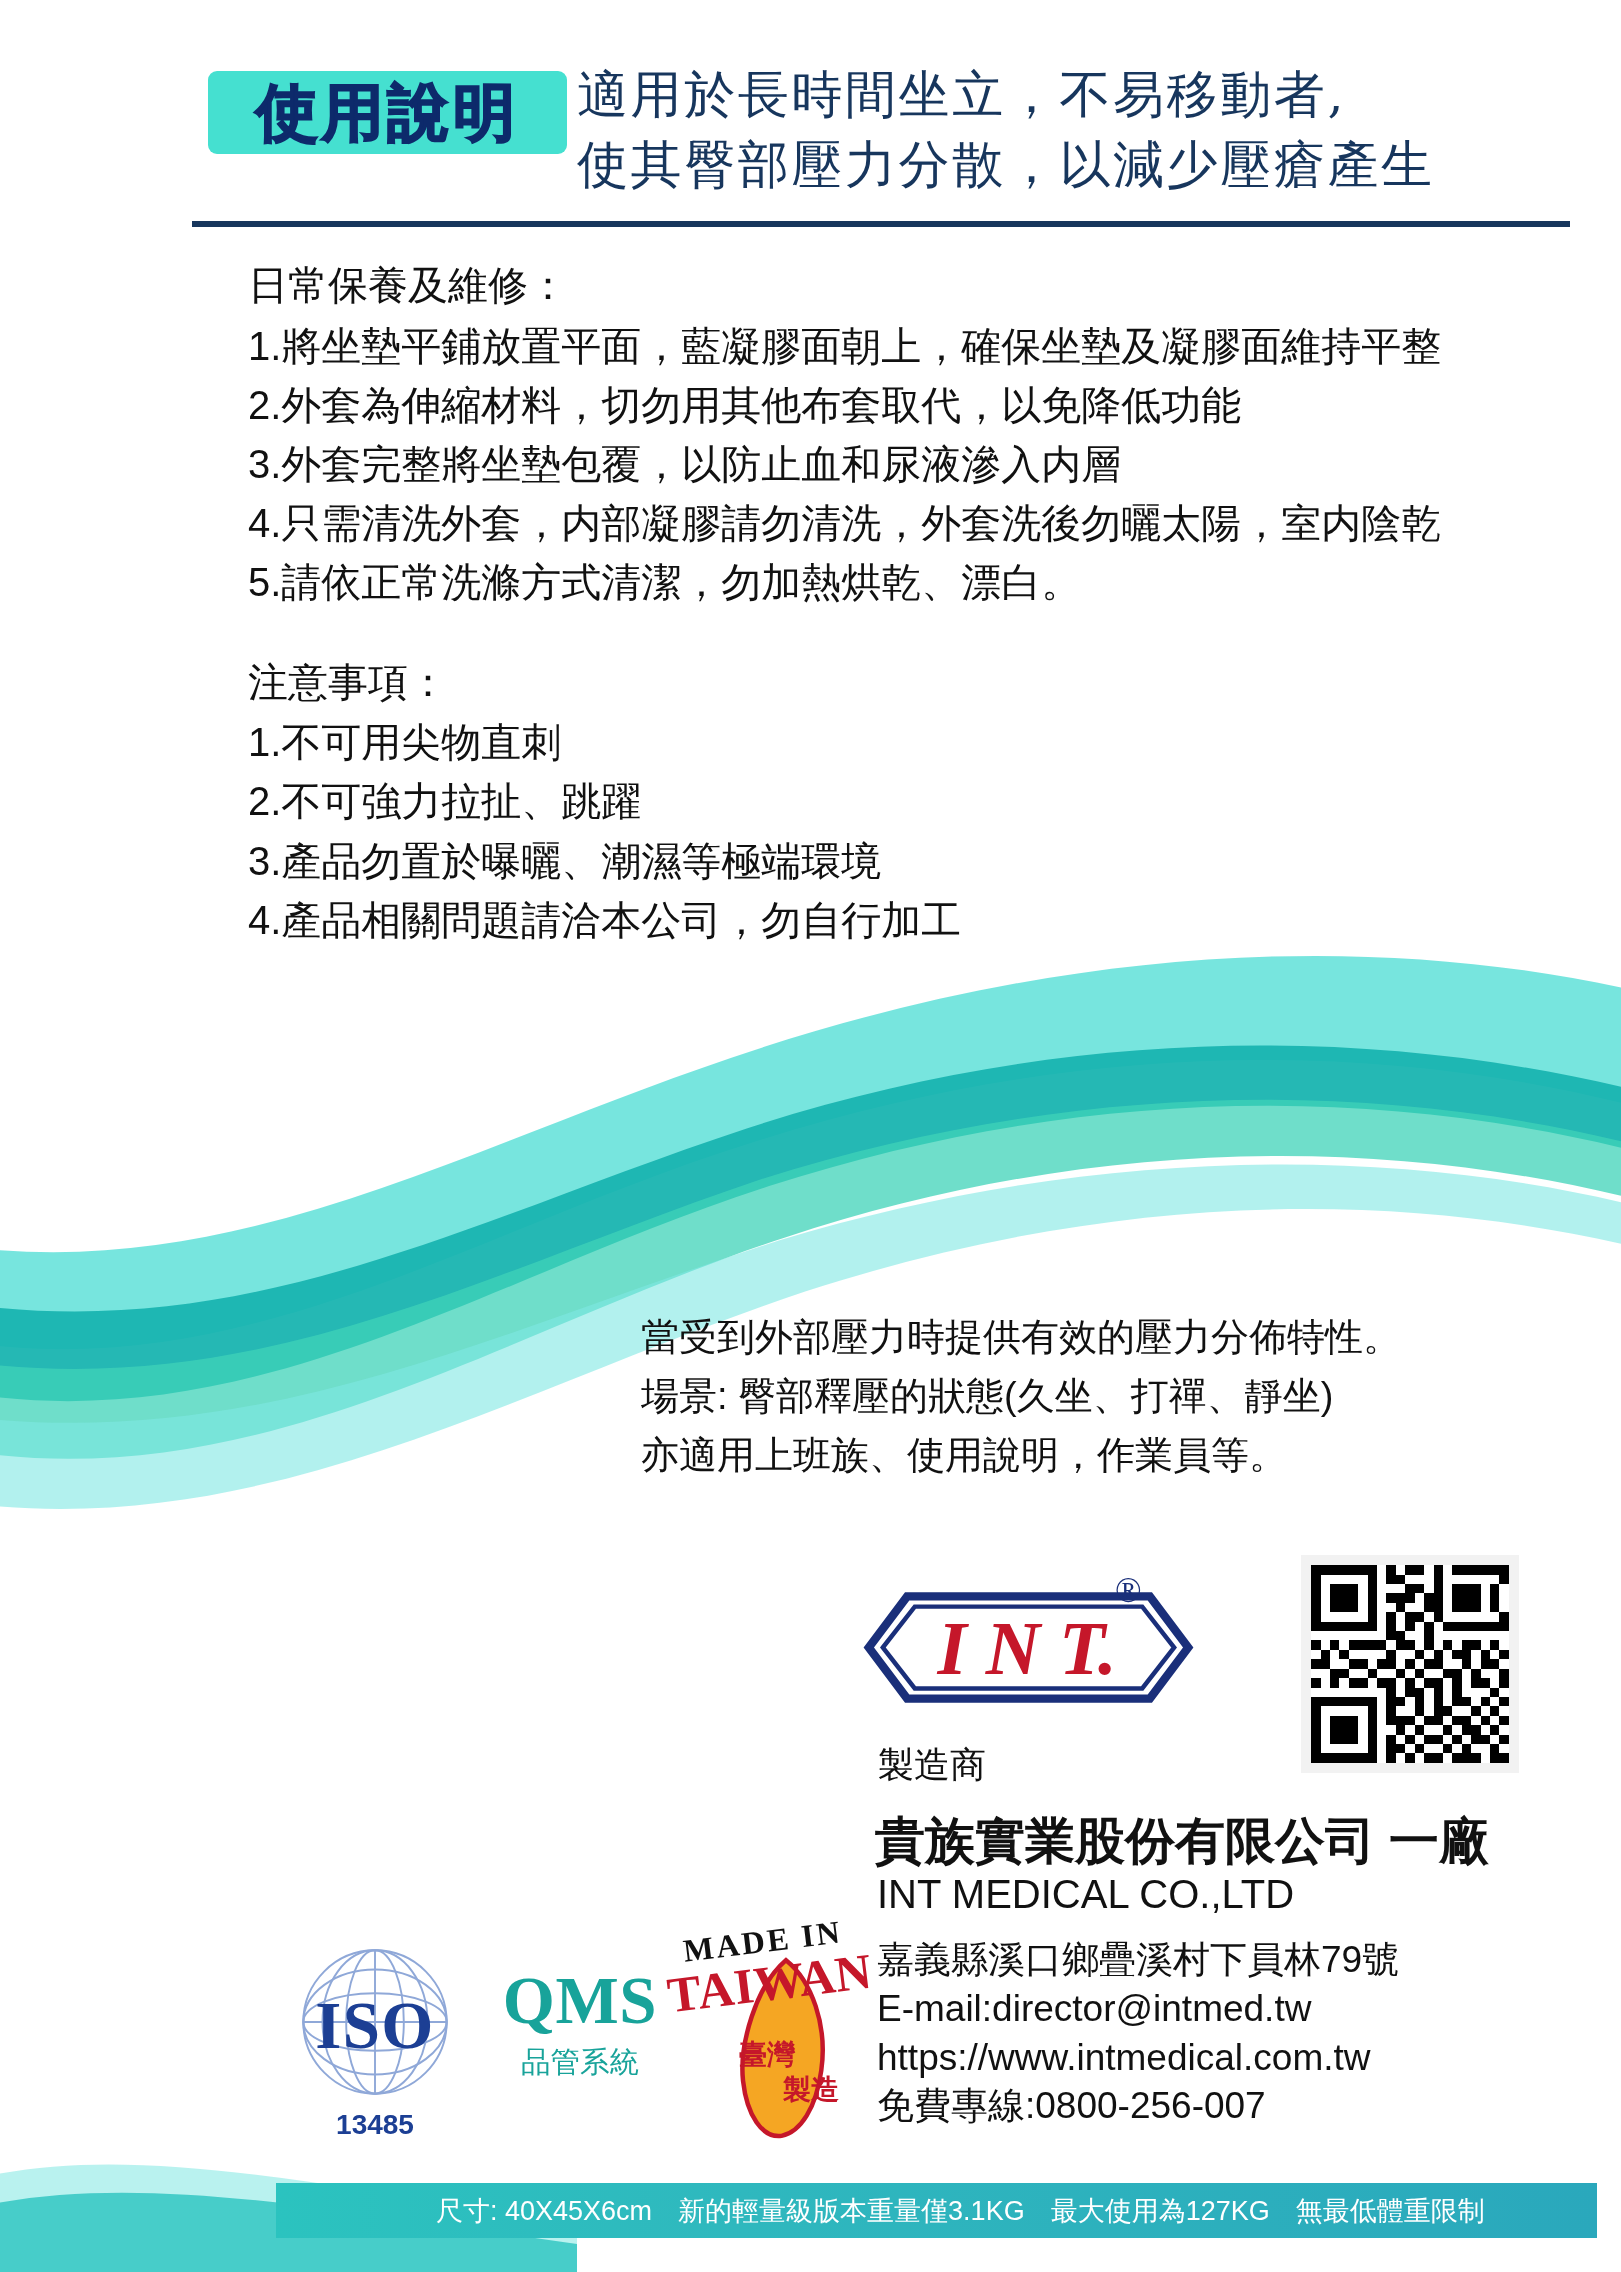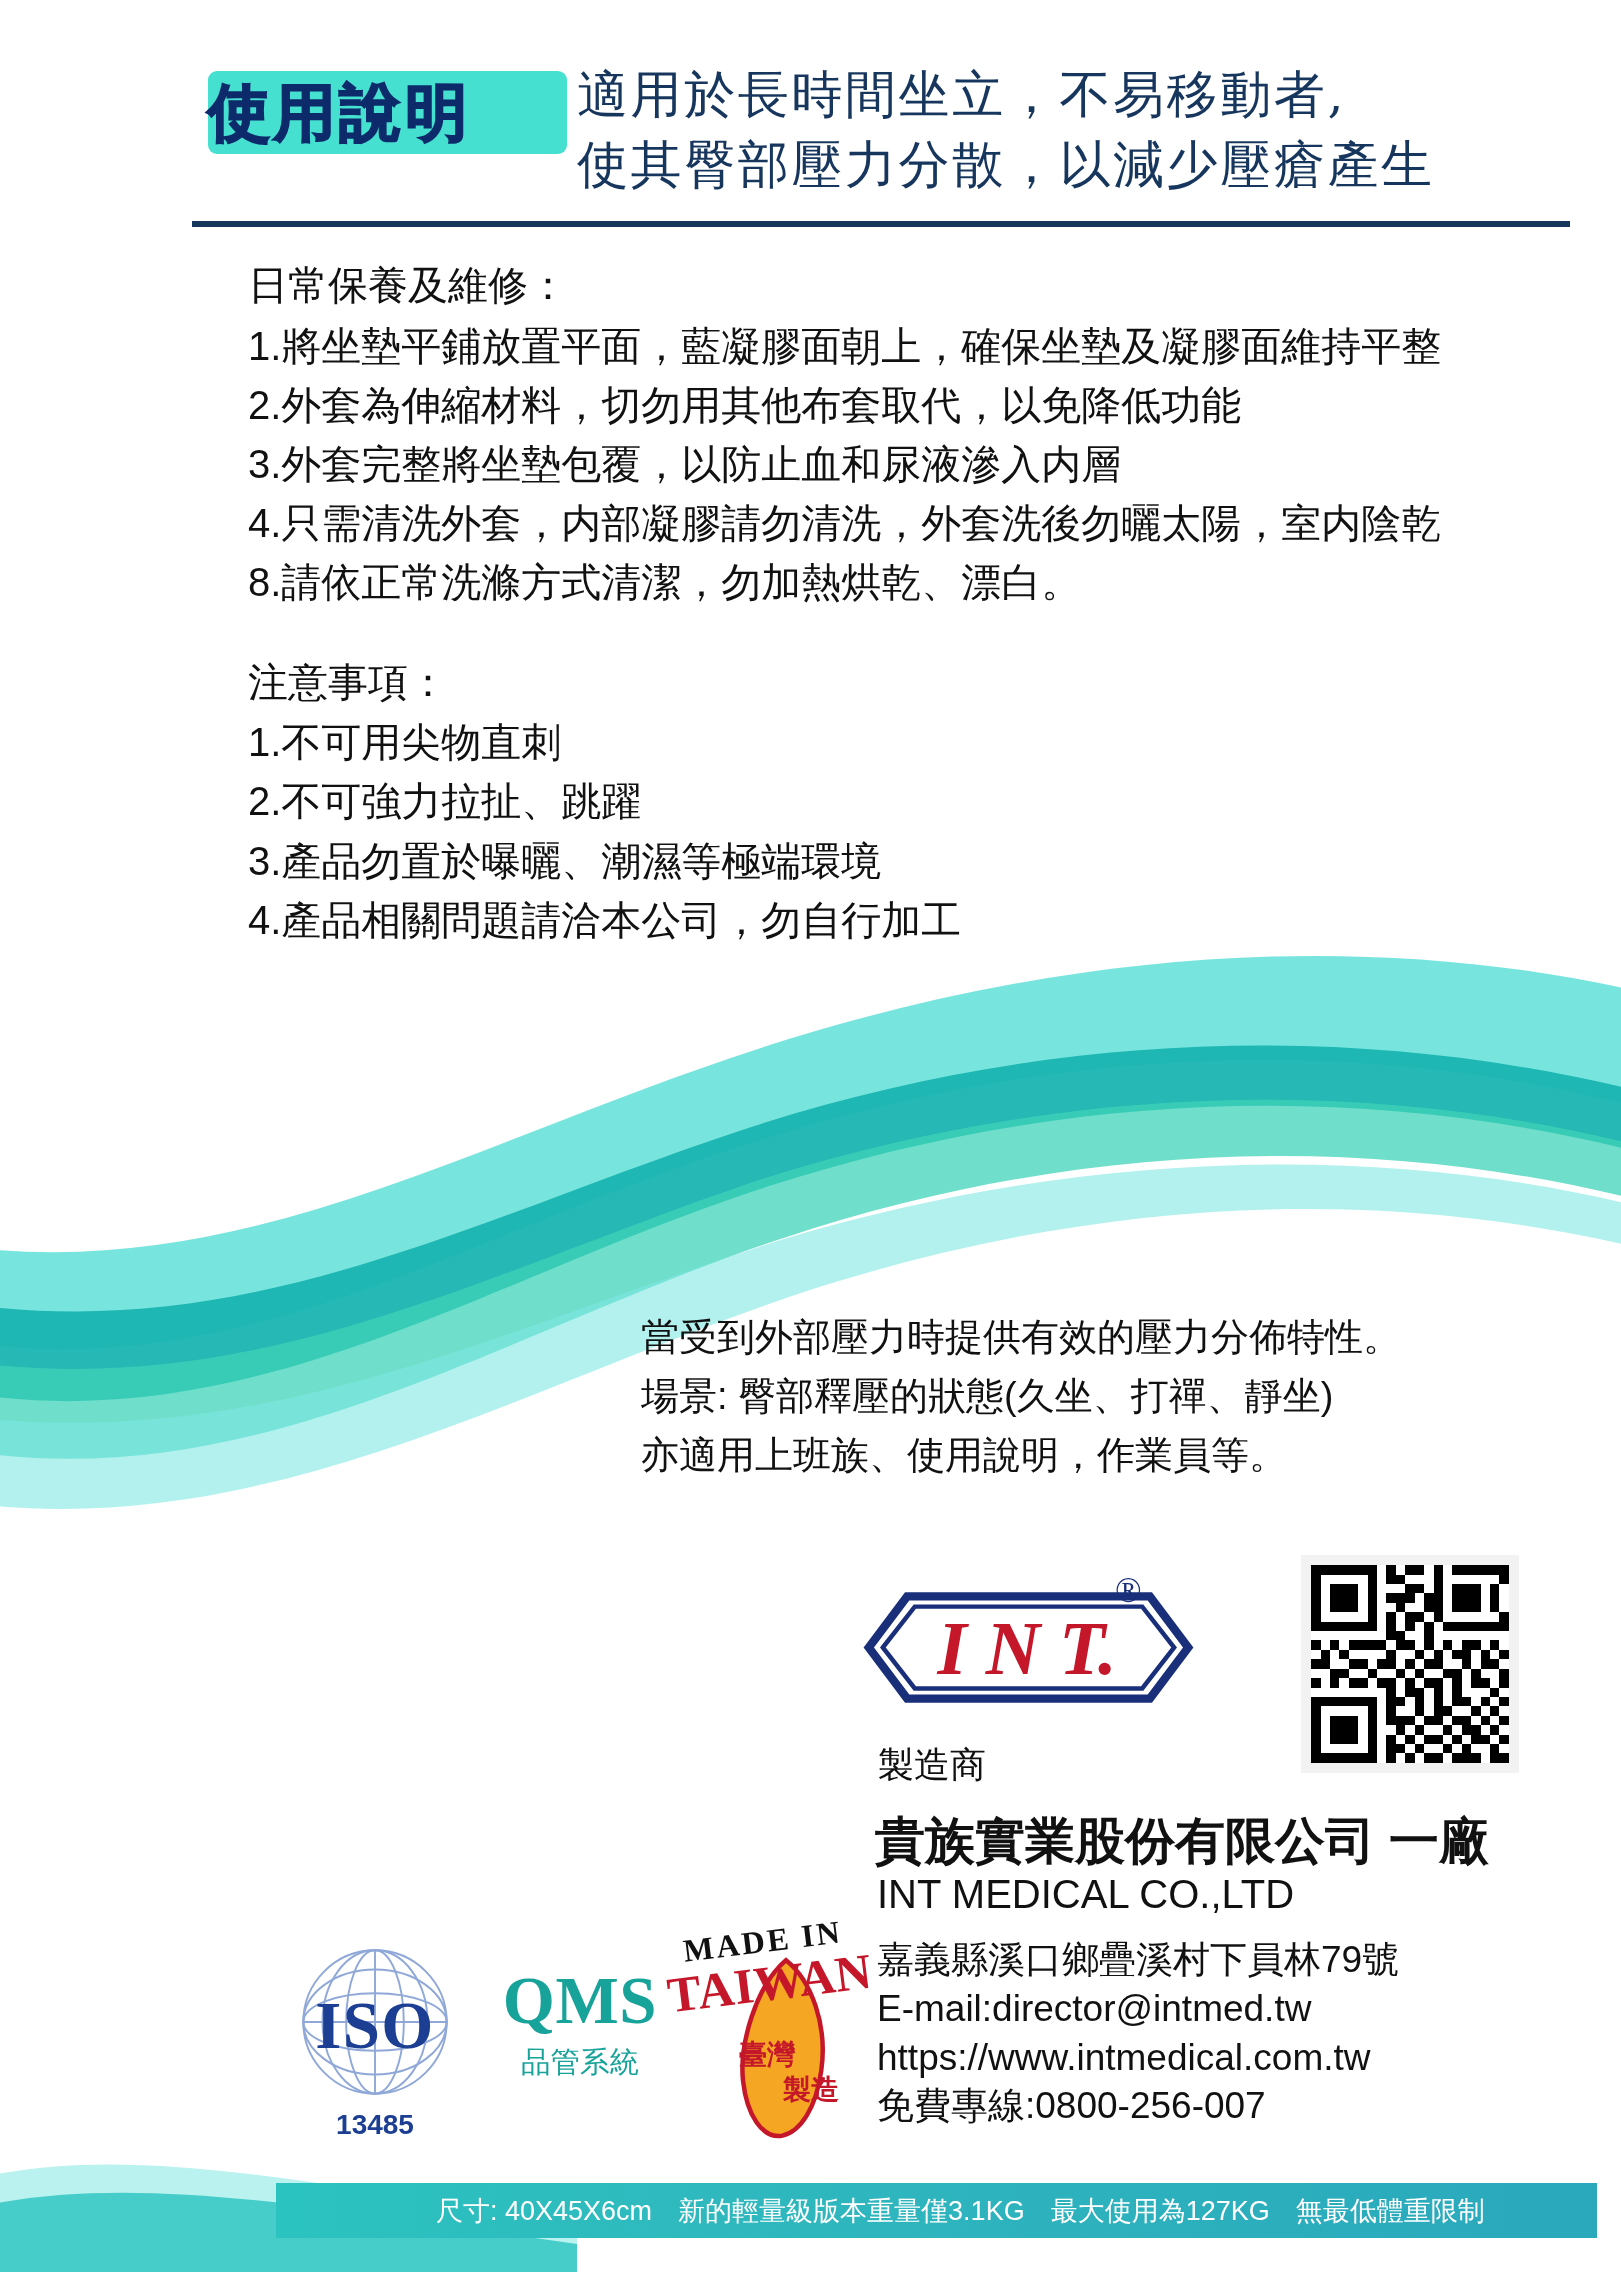--- a/index.html
+++ b/index.html
@@ -22,21 +22,21 @@
     height: 231px;
   }
   #title-badge {
     position: absolute;
     left: 208px; top: 71px;
     width: 359px; height: 83px;
     background: #45e0d0;
     border-radius: 9px;
     display: flex;
     align-items: center;
-    justify-content: flex-start;
+    justify-content: center;
   }
   #title-badge-text {
     font-family: "DejaVu Serif", serif;
     font-weight: bold;
     font-size: 62px;
     letter-spacing: 3.8px;
     color: #0d2a6b;
     -webkit-text-stroke: 1.9px #0d2a6b;
     text-shadow: 0 0 0.6px #0d2a6b;
     white-space: nowrap;
@@ -295,21 +295,21 @@
   <div id="header-rule"></div>
 </div>
 
 <div id="content">
 
   <p class="sec-heading">日常保養及維修：</p>
   <p class="list-item">1.將坐墊平鋪放置平面，藍凝膠面朝上，確保坐墊及凝膠面維持平整</p>
   <p class="list-item">2.外套為伸縮材料，切勿用其他布套取代，以免降低功能</p>
   <p class="list-item">3.外套完整將坐墊包覆，以防止血和尿液滲入内層</p>
   <p class="list-item">4.只需清洗外套，内部凝膠請勿清洗，外套洗後勿曬太陽，室内陰乾</p>
-  <p class="list-item">8.請依正常洗滌方式清潔，勿加熱烘乾、漂白。</p>
+  <p class="list-item">5.請依正常洗滌方式清潔，勿加熱烘乾、漂白。</p>
 
   <div class="gap"></div>
 
   <p class="sec-heading">注意事項：</p>
   <p class="list-item">1.不可用尖物直刺</p>
   <p class="list-item">2.不可強力拉扯、跳躍</p>
   <p class="list-item">3.產品勿置於曝曬、潮濕等極端環境</p>
   <p class="list-item">4.產品相關問題請洽本公司，勿自行加工</p>
 </div>
 

